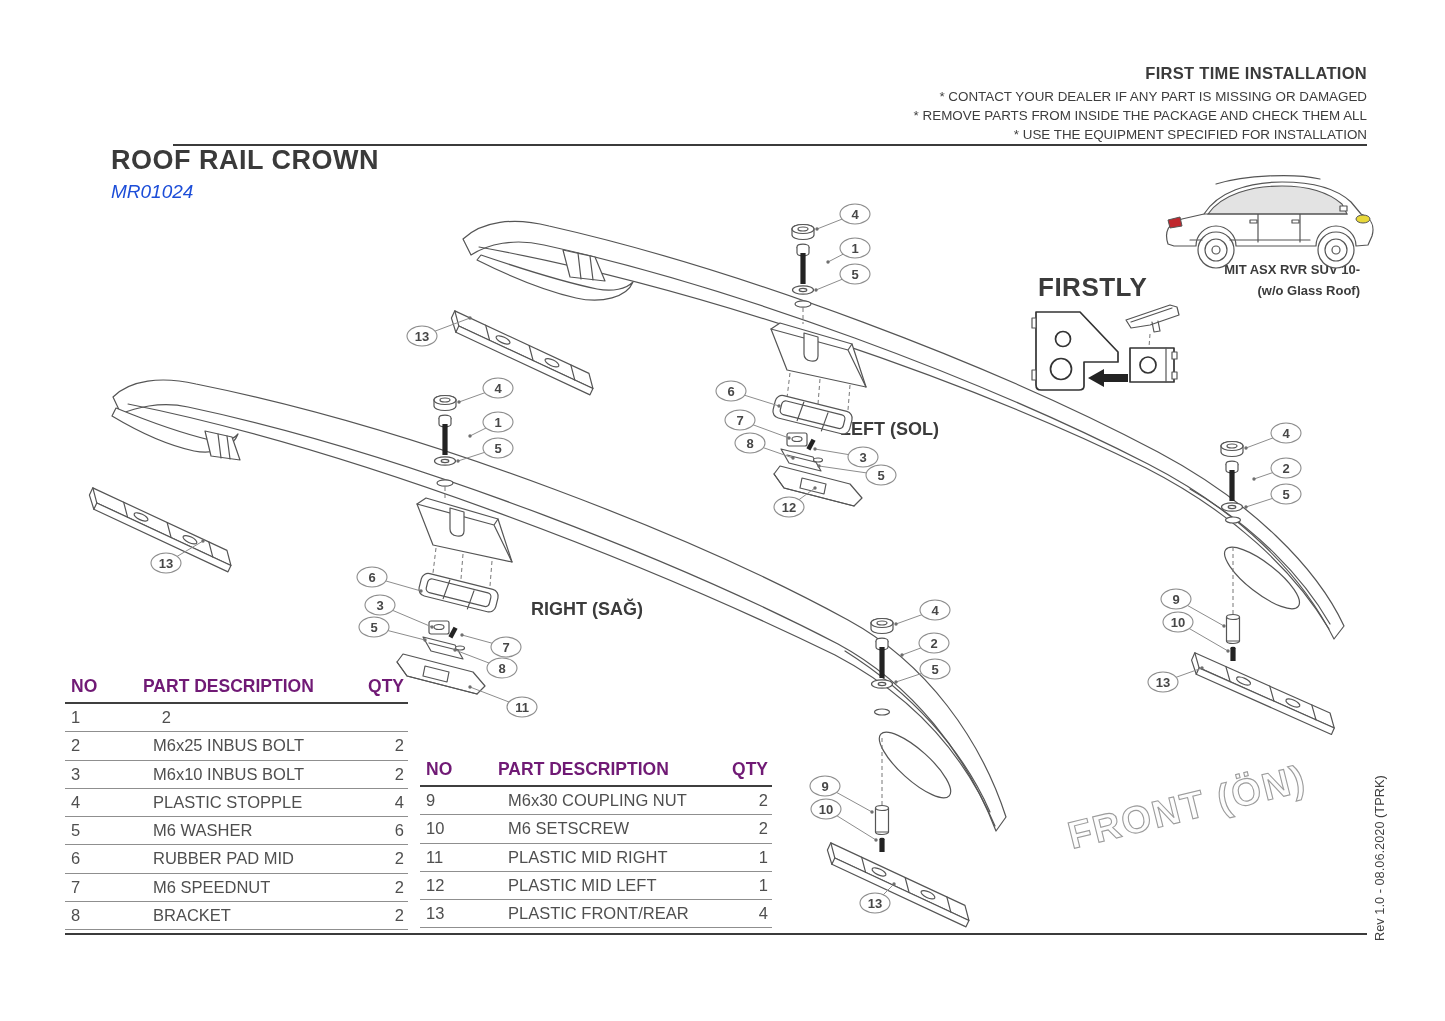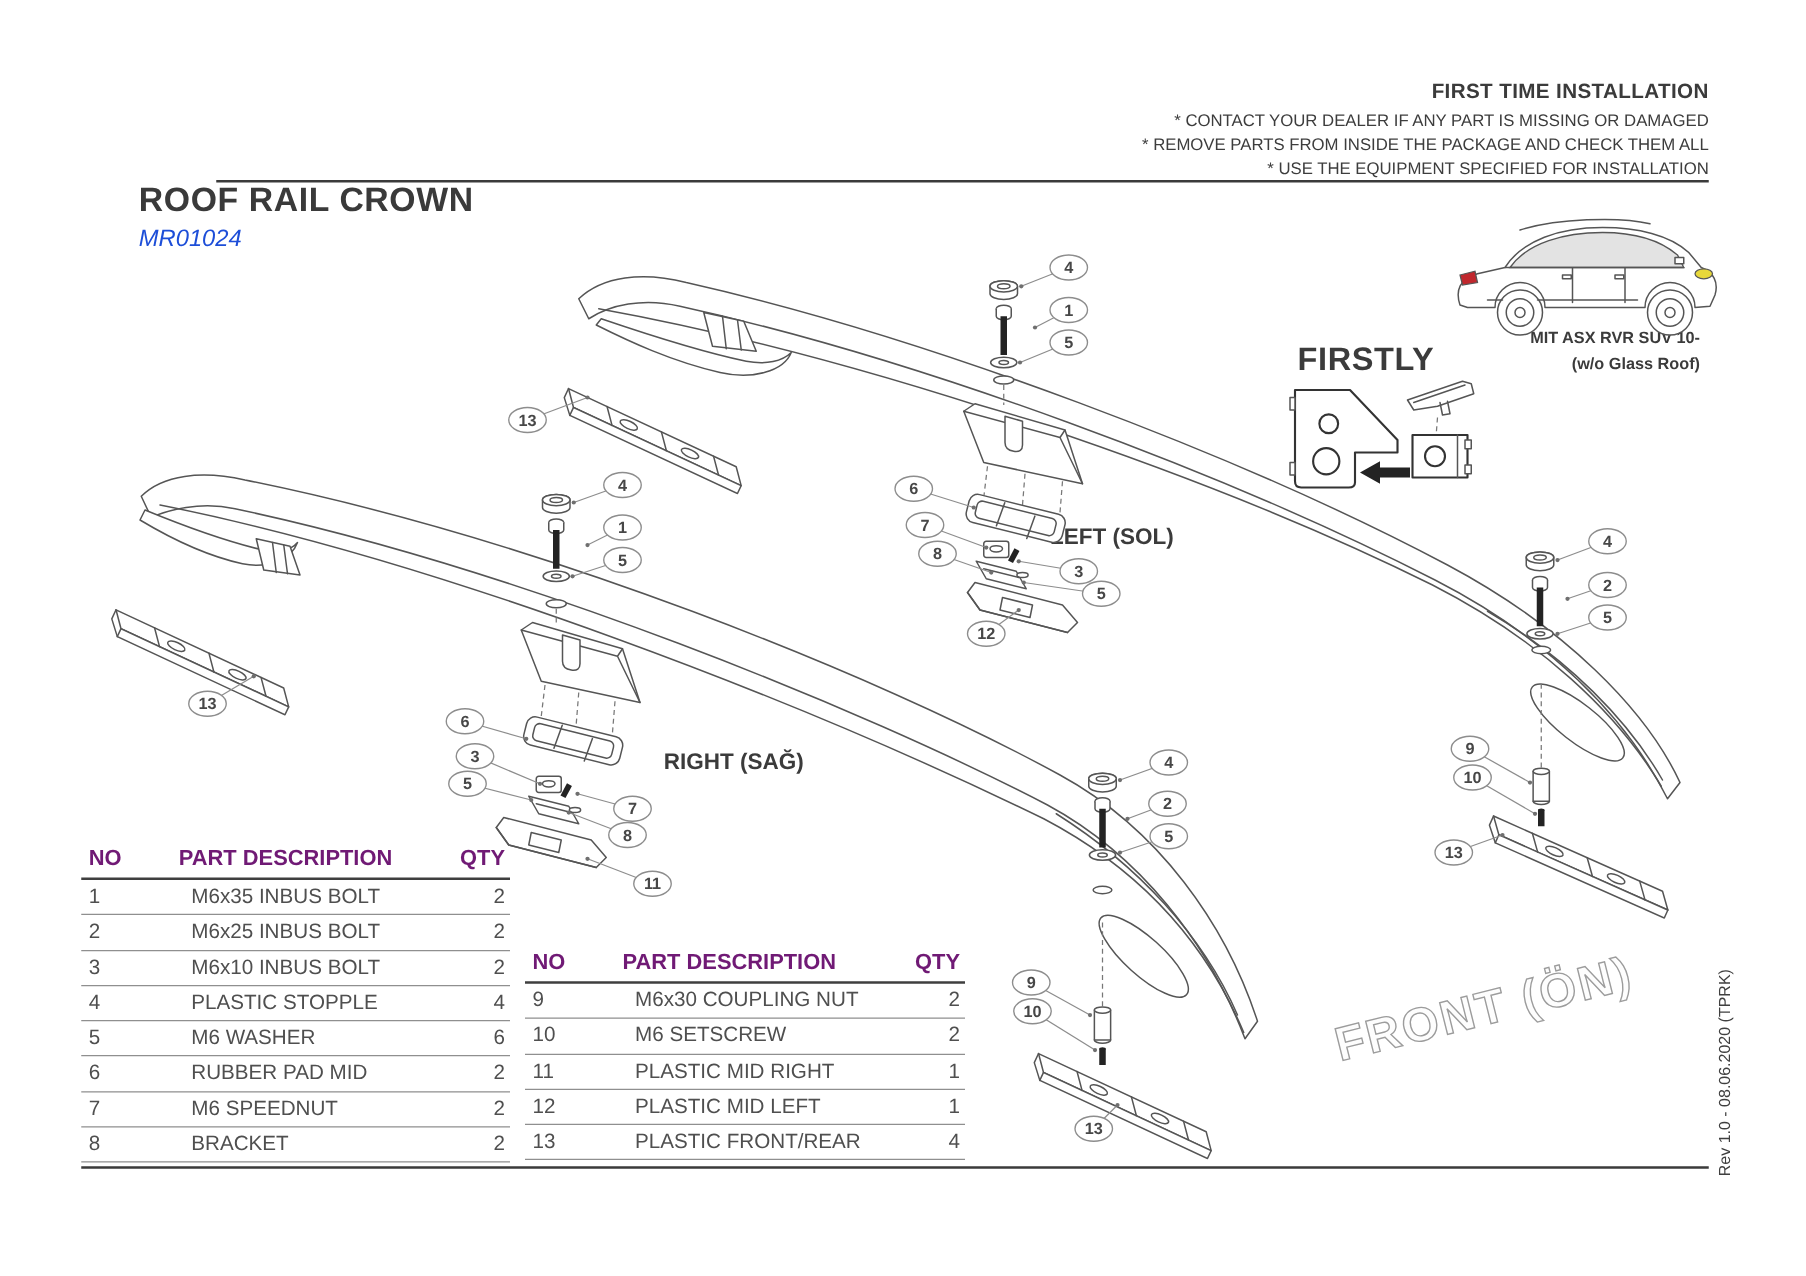--- a/index.html
+++ b/index.html
@@ -419,21 +419,20 @@
 
 <div class="ptable" id="table-left">
   <div class="hdr">
     <div class="c-no">NO</div>
     <div class="c-desc">PART DESCRIPTION</div>
     <div class="c-qty">QTY</div>
   </div>
   <div class="rows">
       <div class="prow">
         <div class="c-no">1</div>
-        <div class="c-desc">M6x35 INBUS BOLT</div>
         <div class="c-qty">2</div>
       </div>
       <div class="prow">
         <div class="c-no">2</div>
         <div class="c-desc">M6x25 INBUS BOLT</div>
         <div class="c-qty">2</div>
       </div>
       <div class="prow">
         <div class="c-no">3</div>
         <div class="c-desc">M6x10 INBUS BOLT</div>

